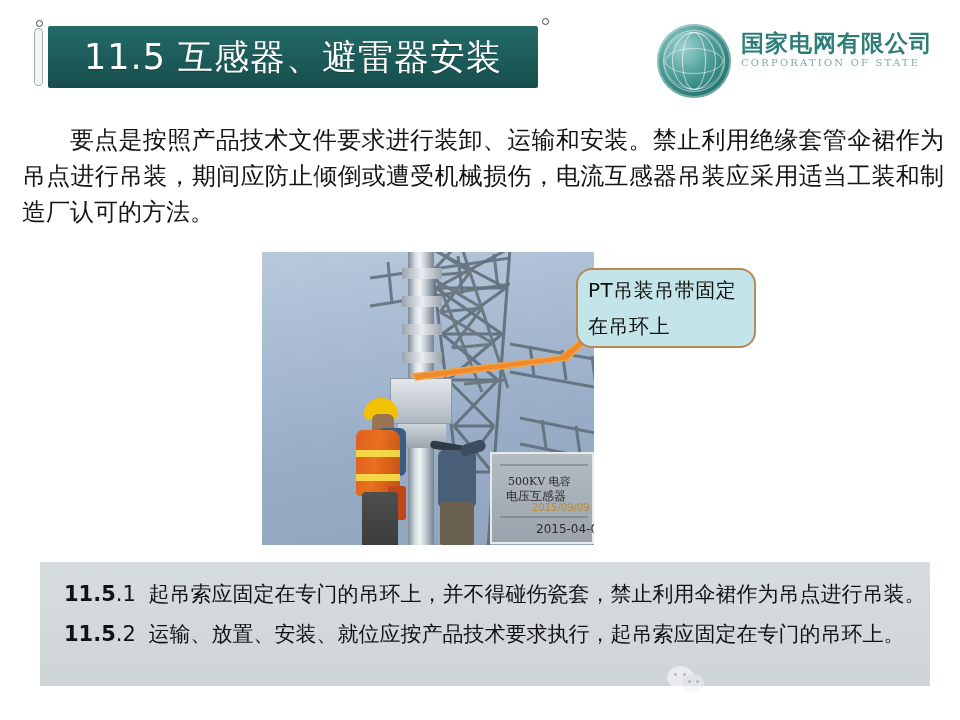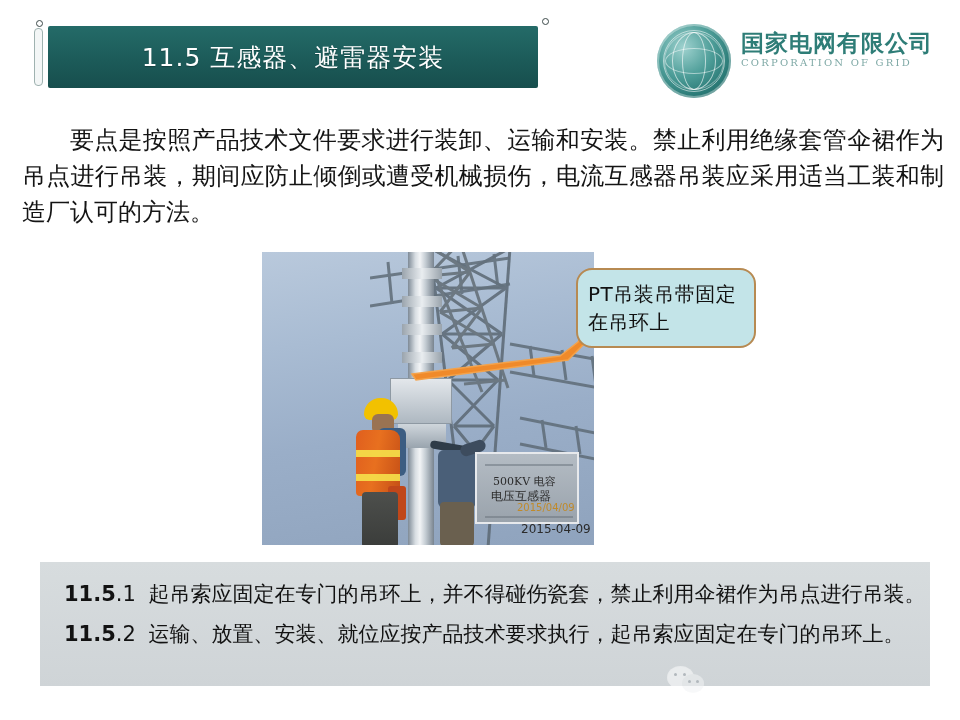--- a/index.html
+++ b/index.html
@@ -20,21 +20,21 @@
     background:#f3f6f6; border:1px solid #9fb2b0; border-radius:4px;
   }
   #title-box {
     position:absolute; left:14px; top:0; width:490px; height:62px;
     background:#1f6361;
     background:linear-gradient(180deg,#246b68 0%,#1c5b59 55%,#174e4d 100%);
     border-radius:2px;
     display:flex; align-items:center; justify-content:center;
   }
   #title-text {
-    color:#ffffff; font-size:25px; letter-spacing:1px; white-space:nowrap;
+    color:#ffffff; font-size:35px; letter-spacing:1px; white-space:nowrap;
     text-shadow:0 1px 1px rgba(0,0,0,.25);
   }
   .handle-dot {
     position:absolute; width:7px; height:7px; border-radius:50%;
     border:1.4px solid #3c4a4a; background:#ffffff;
   }
   #handle-tl { left:2px; top:-6px; }
   #handle-tr { left:508px; top:-8px; }
 
   
@@ -157,21 +157,21 @@
   }
   .w2-legs {
     position:absolute; left:10px; top:64px; width:34px; height:44px;
     background:#6a604f; border-radius:4px;
   }
   .w2-arm {
     position:absolute; left:30px; top:4px; width:26px; height:12px;
     background:#3d4c5e; border-radius:6px; transform:rotate(-18deg);
   }
   .signboard {
-    position:absolute; left:213px; top:200px; width:104px; height:72px;
+    position:absolute; left:228px; top:200px; width:104px; height:92px;
     background:linear-gradient(180deg,#b4bcc4,#9aa3ac);
     border:2px solid #e7e9ec;
   }
   .sb-line {
     position:absolute; left:8px; height:2px; background:#6e7780; opacity:.55;
   }
   .sb-hand1 {
     position:absolute; left:16px; top:20px; font-size:11px; color:#2b2b2b;
     font-family:"DejaVu Serif","Liberation Serif",serif; white-space:nowrap;
   }
@@ -193,21 +193,21 @@
   }
 
   
   #pointer { position:absolute; left:410px; top:330px; width:200px; height:70px; }
   #callout {
     position:absolute; left:576px; top:268px; width:180px; height:80px;
     background:#c3e4e8; border:2.5px solid #b78a52; border-radius:16px;
     display:flex; align-items:center; justify-content:flex-start;
   }
   #callout-text {
-    font-size:20px; line-height:28px; color:#111; padding:0 0 0 10px;
+    font-size:20px; line-height:36px; color:#111; padding:0 0 0 10px;
     letter-spacing:.5px;
   }
 
   
   #notes-box {
     position:absolute; left:40px; top:562px; width:890px; height:124px;
     background:#d2d7da;
     background:linear-gradient(180deg,#d7dcde 0%,#cfd4d7 100%);
   }
   .note-row {
@@ -268,21 +268,21 @@
 <div id="logo">
   <div id="logo-emblem">
     <div class="ring"></div>
     <div class="mer3"></div>
     <div class="mer1"></div>
     <div class="mer2"></div>
     <div class="eq"></div>
   </div>
   <div id="logo-text">
     <div id="logo-cn">国家电网有限公司</div>
-    <div id="logo-sub">CORPORATION OF GRID</div>
+    <div id="logo-sub">CORPORATION OF STATE</div>
   </div>
 </div>
 
 <p id="body-text">要点是按照产品技术文件要求进行装卸、运输和安装。禁止利用绝缘套管伞裙作为吊点进行吊装，期间应防止倾倒或遭受机械损伤，电流互感器吊装应采用适当工装和制造厂认可的方法。</p>
 
 <div id="photo">
   <div class="sky"></div>
 
   <svg class="tower" viewBox="0 0 230 300">
     <g stroke="#5d6a75" stroke-width="3" fill="none" opacity="0.95">
@@ -342,21 +342,21 @@
   <div class="worker2">
     <div class="w2-body"></div>
     <div class="w2-arm"></div>
     <div class="w2-legs"></div>
   </div>
 
   <div class="signboard">
     <div class="sb-line" style="top:10px; width:88px;"></div>
     <div class="sb-hand1">500KV 电容</div>
     <div class="sb-hand2">电压互感器</div>
-    <div class="sb-date">2015/04/09</div>
+    <div class="sb-date">2015/09/09</div>
     <div class="sb-line" style="top:62px; width:88px;"></div>
     <div class="sb-date2">2015-04-09</div>
   </div>
 </div>
 
 <svg id="pointer" viewBox="0 0 200 70">
   <path d="M2,44 L150,26 L168,12 L172,4 L176,12 L158,30 L6,50 Z" fill="#f08a2a" stroke="#f4a24a" stroke-width="1.5"></path>
 </svg>
 
 <div id="callout">

